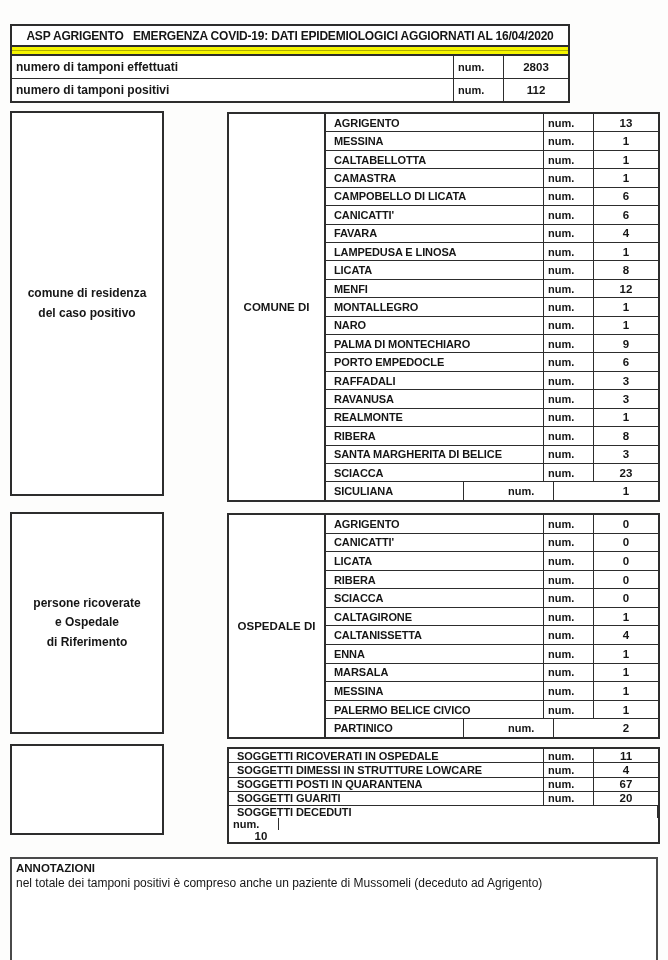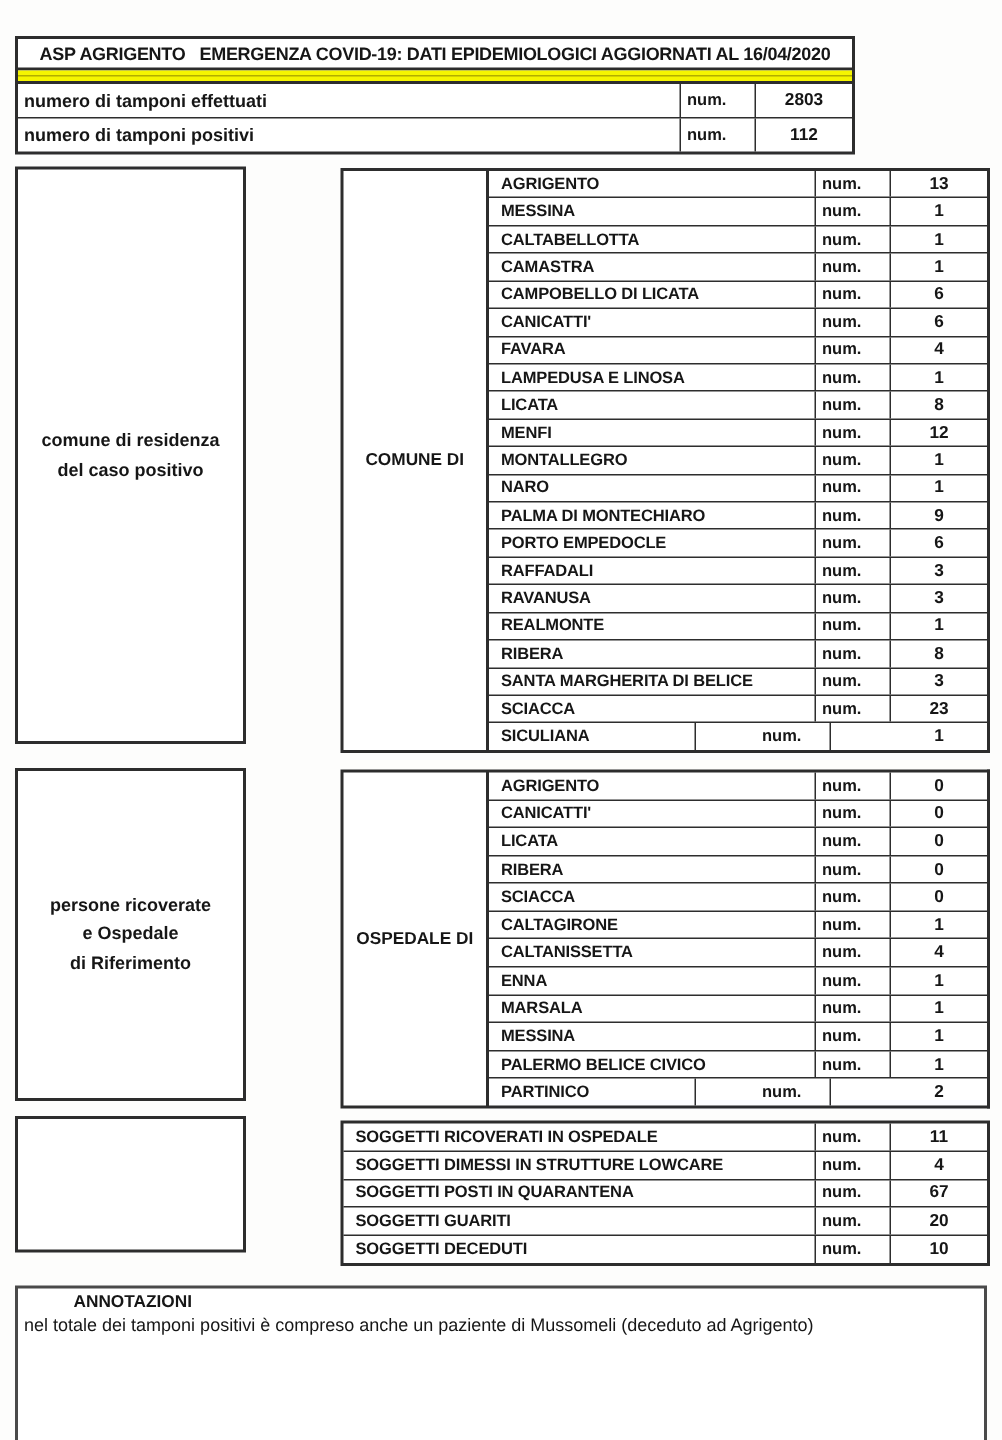--- a/index.html
+++ b/index.html
@@ -67,25 +67,25 @@
     font-weight: bold; font-size: 11px; letter-spacing: -0.1px;
     border-right: 1px solid #2d2d2d;
   }
 
   
   .sum-table {
     left: 227px; width: 433px; display: flex; flex-direction: column;
     border: 2px solid #2d2d2d; background: #fff;
   }
   .sum-table .row { flex: 1; display: flex; border-bottom: 1px solid #2d2d2d; }
-  .sum-table .row:last-child { border-bottom: none; }
+  .sum-table .row:last-child { border-bottom: none; flex-direction: column; }
 
   
   .ann { left: 10px; top: 857px; width: 648px; height: 112px; border: 2px solid #4a4a4a; background: #fff; }
-  .ann-title { font-weight: bold; font-size: 11.5px; padding: 3px 4px 1px 4px; margin-left: 33px; }
+  .ann-title { font-weight: bold; font-size: 11.5px; padding: 3px 4px 1px 4px; }
   .ann-text { font-size: 12px; padding: 1px 4px; }
 </style>
 </head>
 <body>
 
 <div class="abs hdr">
   <div class="title-row">ASP AGRIGENTO   EMERGENZA COVID-19: DATI EPIDEMIOLOGICI AGGIORNATI AL 16/04/2020</div>
   <div class="yellow-bar" style="background:#f5f500;"></div>
   <div>
 

